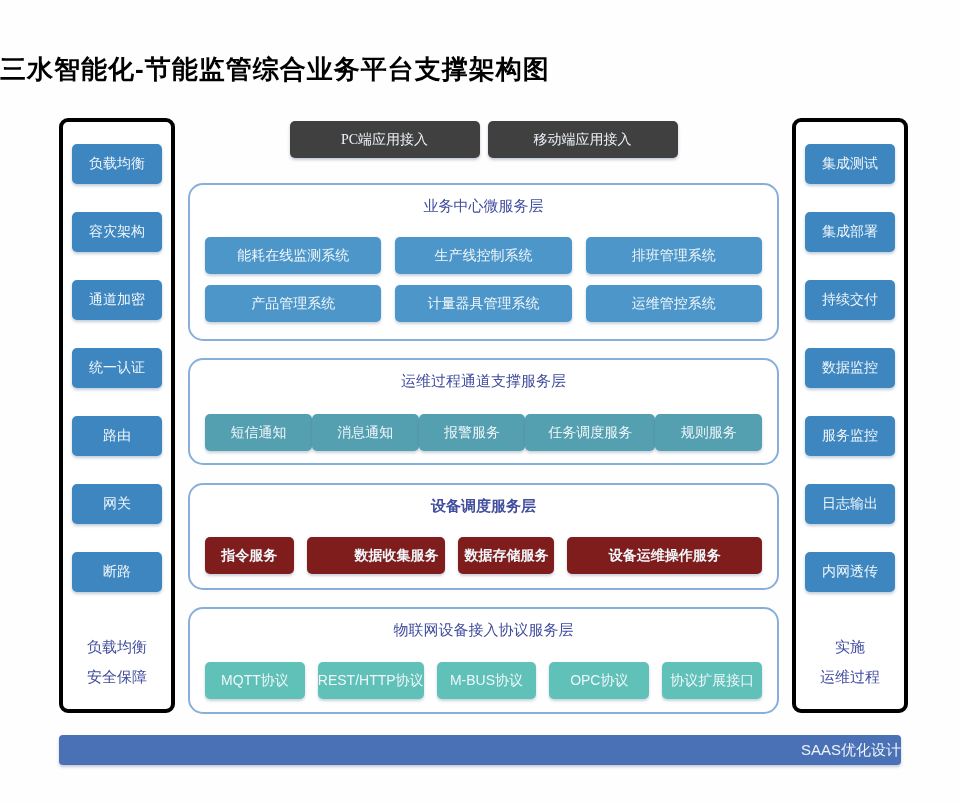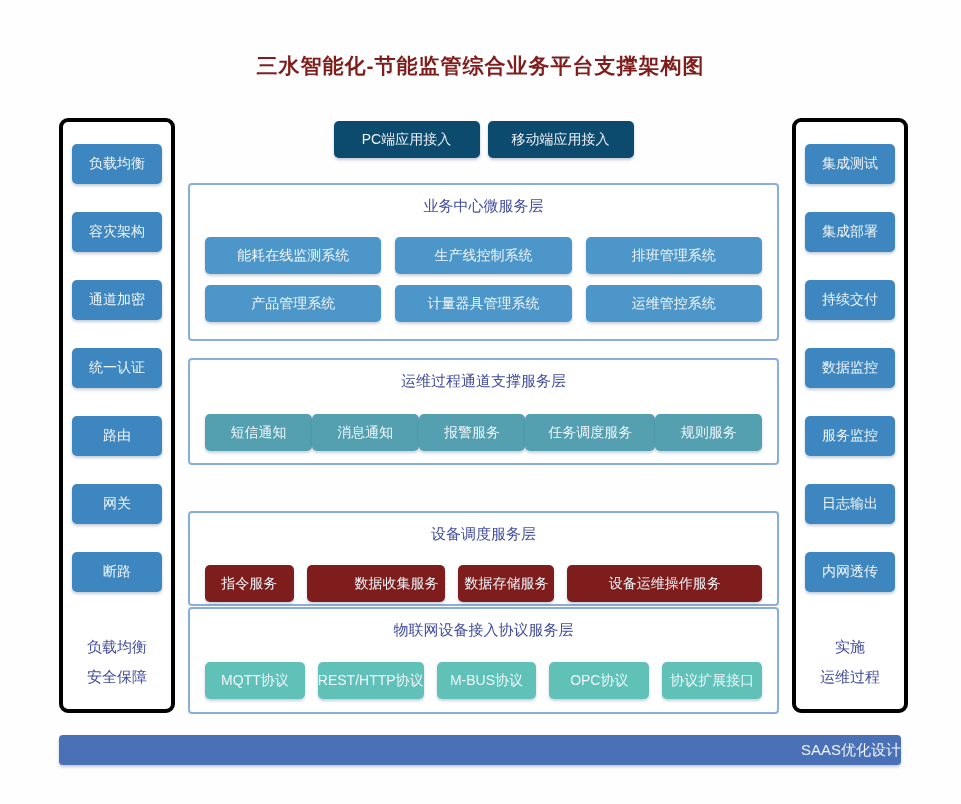--- a/index.html
+++ b/index.html
@@ -6,22 +6,22 @@
   html,body { background:#ffffff; }
   body { font-family:"Liberation Sans","DejaVu Sans",sans-serif; }
 
   .canvas {
     position:relative; width:961px; height:804px;
     background:#fefefe; overflow:hidden; margin:0 auto;
   }
 
   .title {
     position:absolute; top:52px; left:0; width:100%;
-    text-align:center; font-size:21px; font-weight:bold;
-    color:#7f1d1d; letter-spacing:1px;
+    text-align:left; font-size:26px; font-weight:bold;
+    color:#000000; letter-spacing:1px;
   }
 
   
   .panel {
     position:absolute; top:118px; width:116px; height:595px;
     border:4px solid #000000; border-radius:9px; background:#fff;
     display:flex; flex-direction:column; align-items:center;
     padding-top:22px;
   }
   .panel.left  { left:59px; }
@@ -39,34 +39,35 @@
     margin-top:12px; text-align:center;
     color:#414d9e; font-size:15px; line-height:30px;
   }
 
   
   .top-row {
     position:absolute; top:121px; left:188px; width:591px;
     display:flex; justify-content:center; gap:8px;
   }
   .top-btn {
-    width:146px; height:37px; background:#0c4a6e; border-radius:5px;
+    width:190px; height:37px; background:#404040; border-radius:5px;
     color:#eef3fa; font-size:14px;
     display:flex; align-items:center; justify-content:center;
     box-shadow:0 2px 3px rgba(60,80,130,.30);
+    font-family:Liberation Serif, serif;
   }
 
   
   .section {
     position:absolute; left:188px; width:591px;
-    border:2px solid #88afdc; border-radius:4px; background:#fff;
+    border:2px solid #88afdc; border-radius:15px; background:#fff;
   }
   .s1 { top:183px; height:158px; }
   .s2 { top:358px; height:107px; }
-  .s3 { top:511px; height:95px; }
+  .s3 { top:483px; height:107px;font-weight:bold; }
   .s4 { top:607px; height:107px; }
 
   .section-title {
     position:absolute; top:12px; left:0; width:100%;
     text-align:center; color:#414d9e; font-size:15px;
   }
 
   .row {
     position:absolute; left:15px; right:15px; display:flex;
   }

